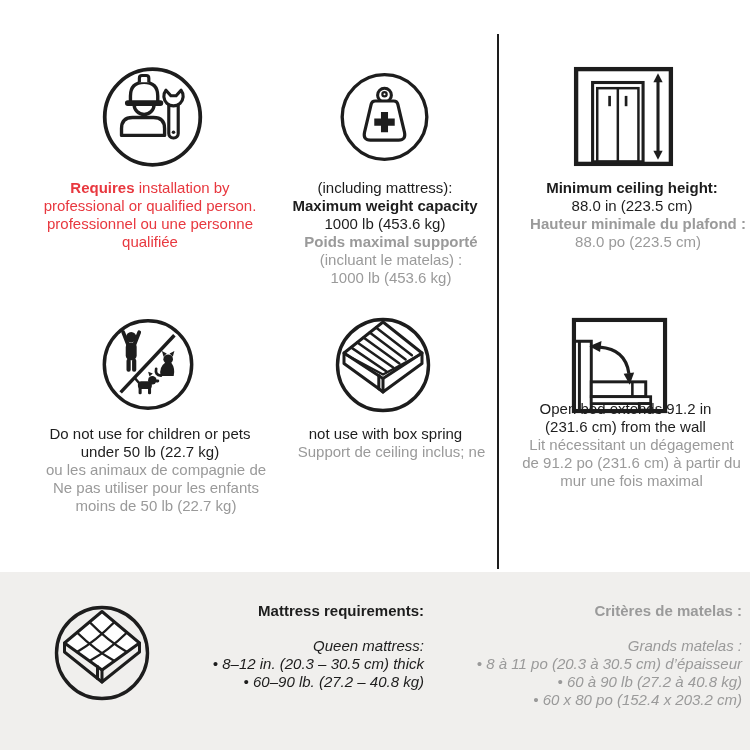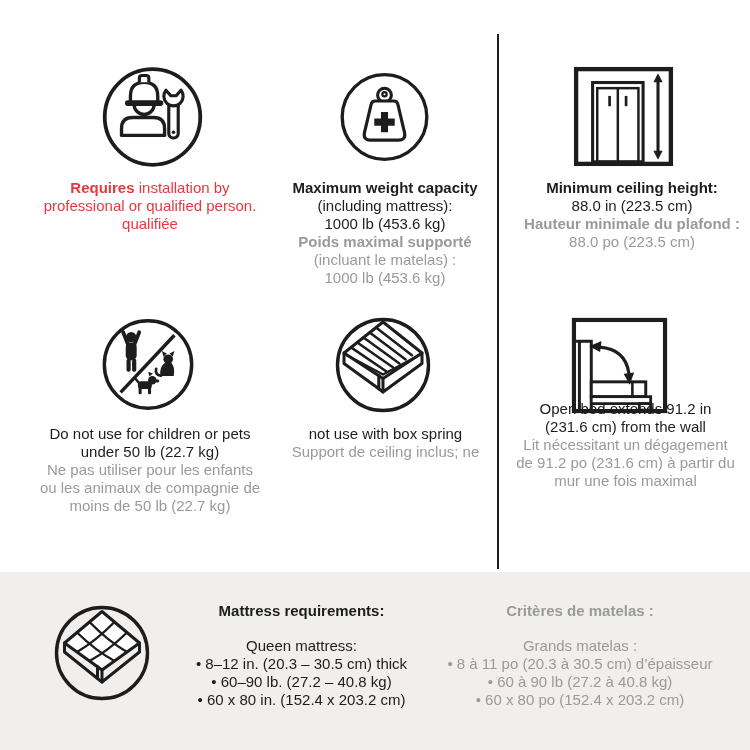--- a/index.html
+++ b/index.html
@@ -24,28 +24,28 @@
     position:absolute;
     text-align:center;
     font-size:15px;
   }
   .line{
     line-height:18px;
     white-space:nowrap;
   }
   .bold{font-weight:bold;}
   .red{color:#e8383f;}
-  .fr{color:#9a9a9a;}
+  .fr{color:#9a9a9a;margin-left:12px;}
   .bcol{
     position:absolute;
     font-size:15px;
-    text-align:center;
+    text-align:right;
   }
   .bcol .title{line-height:18px;font-weight:bold;margin-bottom:17px;white-space:nowrap;}
-  .bcol .line{line-height:18px;}
+  .bcol .line{line-height:18px;font-style:italic;}
   .bullet::before{content:"• ";}
   svg{display:block;}
 </style>
 </head>
 <body>
 
 <div class="page">
 
   <div class="divider"></div>
   <div class="gray-bar"></div>
@@ -160,44 +160,45 @@
       <path d="M75,29.5 Q56.3,47.8 37.5,58" stroke-width="2.4"></path>
       <path d="M12.5,40 L12.5,49 L45.5,75.5 L45.5,63.5" stroke-width="3"></path>
       <path d="M87.5,40 L87.5,49 L50,79 L50,67" stroke-width="3"></path>
       <line x1="45.5" y1="75.5" x2="50" y2="79" stroke-width="3"></line>
     </g>
   </svg>
 
   <div class="tblock red" style="left:28px;top:179px;width:244px">
     <div class="line"><span class="bold">Requires</span><span> installation by</span></div>
     <div class="line"><span>professional or qualified person.</span></div>
+    <div class="line"><span>professionnel ou une personne</span></div>
     <div class="line"><span>qualifiée</span></div>
   </div>
 
   <div class="tblock" style="left:285px;top:179px;width:200px">
+    <div class="line">(including mattress):</div>
     <div class="line bold">Maximum weight capacity</div>
-    <div class="line">(including mattress):</div>
     <div class="line">1000 lb (453.6 kg)</div>
     <div class="line fr bold">Poids maximal supporté</div>
     <div class="line fr">(incluant le matelas) :</div>
     <div class="line fr">1000 lb (453.6 kg)</div>
   </div>
 
   <div class="tblock" style="left:516px;top:179px;width:232px">
     <div class="line bold">Minimum ceiling height:</div>
     <div class="line">88.0 in (223.5 cm)</div>
     <div class="line fr bold">Hauteur minimale du plafond :</div>
     <div class="line fr">88.0 po (223.5 cm)</div>
   </div>
 
   <div class="tblock" style="left:25px;top:425px;width:250px">
     <div class="line">Do not use for children or pets</div>
     <div class="line">under 50 lb (22.7 kg)</div>
+    <div class="line fr">ou les animaux de compagnie de</div>
     <div class="line fr">Ne pas utiliser pour les enfants</div>
-    <div class="line fr">ou les animaux de compagnie de</div>
     <div class="line fr">moins de 50 lb (22.7 kg)</div>
   </div>
 
   <div class="tblock" style="left:283px;top:425px;width:205px">
     <div class="line">not use with box spring</div>
     <div class="line fr">Support de ceiling inclus; ne</div>
   </div>
 
   <div class="tblock" style="left:508px;top:400px;width:235px">
     <div class="line">Open bed extends 91.2 in</div>
@@ -205,21 +206,20 @@
     <div class="line fr">Lit nécessitant un dégagement</div>
     <div class="line fr">de 91.2 po (231.6 cm) à partir du</div>
     <div class="line fr">mur une fois maximal</div>
   </div>
 
   <div class="bcol" style="left:179px;top:602px;width:245px">
     <div class="title">Mattress requirements:</div>
     <div class="line">Queen mattress:</div>
     <div class="line bullet">8–12 in. (20.3 – 30.5 cm) thick</div>
     <div class="line bullet">60–90 lb. (27.2 – 40.8 kg)</div>
-    <div class="line bullet">60 x 80 in. (152.4 x 203.2 cm)</div>
   </div>
 
   <div class="bcol fr" style="left:430px;top:602px;width:300px">
     <div class="title">Critères de matelas :</div>
     <div class="line">Grands matelas :</div>
     <div class="line bullet">8 à 11 po (20.3 à 30.5 cm) d’épaisseur</div>
     <div class="line bullet">60 à 90 lb (27.2 à 40.8 kg)</div>
     <div class="line bullet">60 x 80 po (152.4 x 203.2 cm)</div>
   </div>
 

